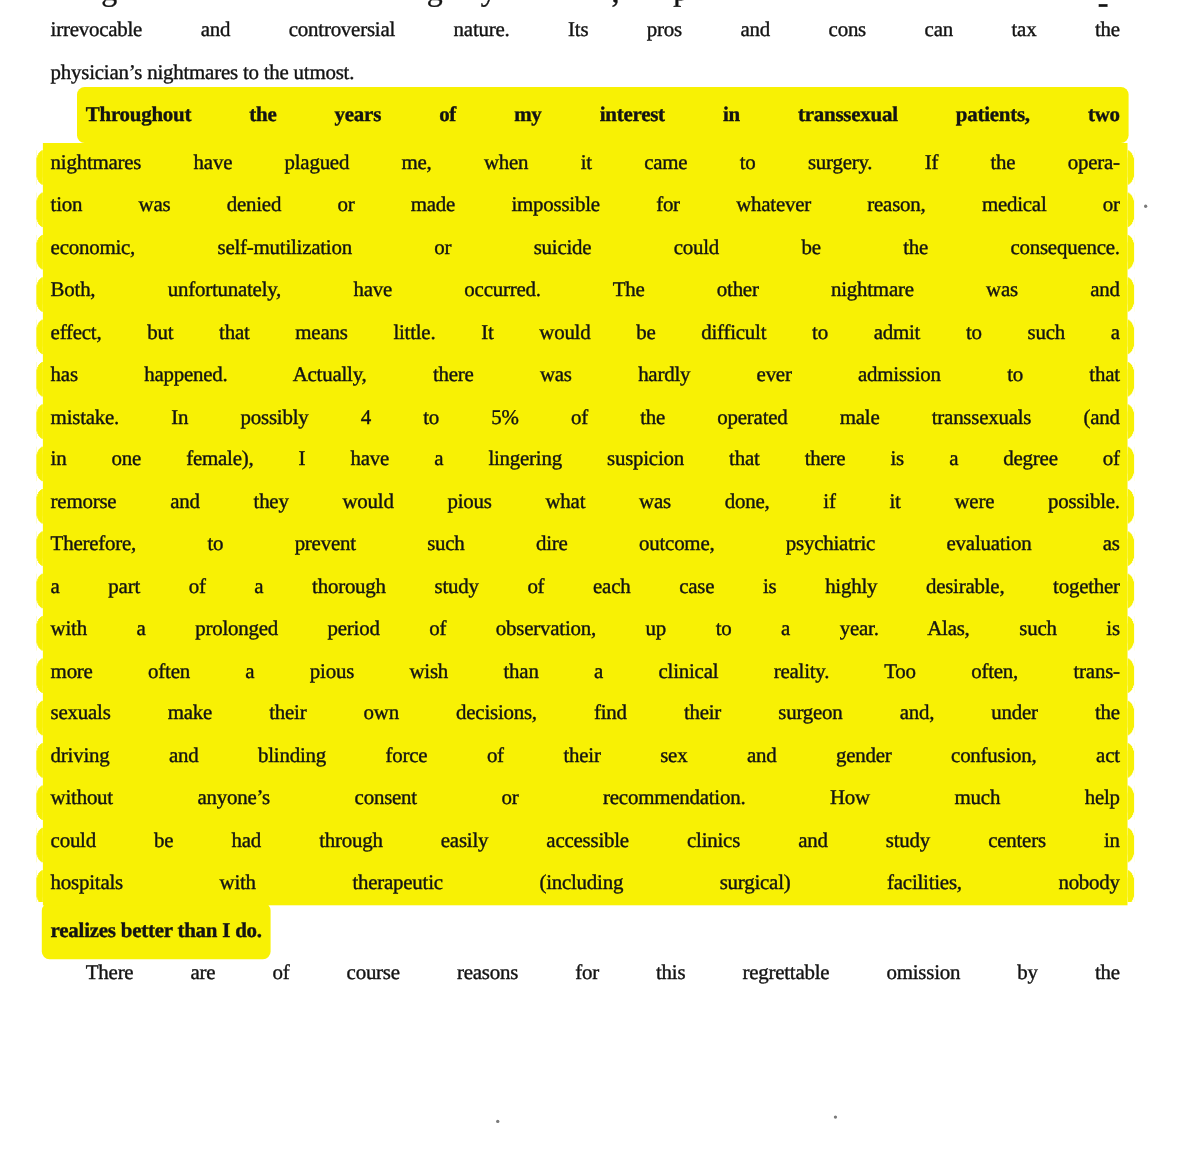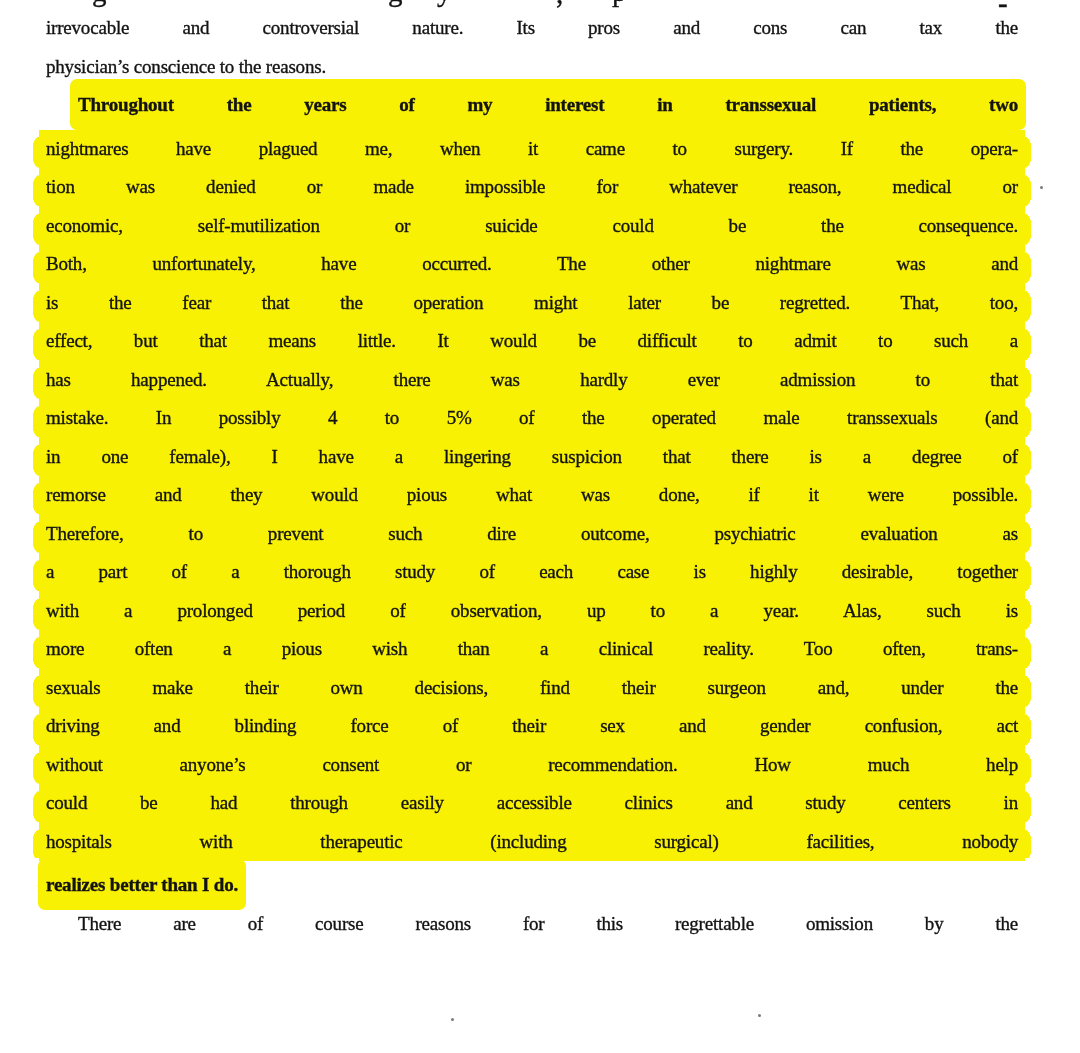--- a/index.html
+++ b/index.html
@@ -86,30 +86,29 @@
     <div id="topclip">
         <span class="frag" style="left: 46px; top: -23px;">g</span>
         <span class="frag" style="left: 342px; top: -23px;">g</span>
         <span class="frag" style="left: 391px; top: -23px;">y</span>
         <span class="frag" style="left: 510px; top: -21px;">,</span>
         <span class="frag" style="left: 566px; top: -23px;">p</span>
         <span class="frag" style="left: 952px; top: -11px;">-</span>
       </div>
     <div id="before">
         <div class="line">irrevocable and controversial nature. Its pros and cons can tax the</div>
-        <div class="line left">physician’s conscience to the reasons.</div>
+        <div class="line left">physician’s nightmares to the utmost.</div>
       </div>
     <div id="hl">
         <div class="line indent"><span class="hl">Throughout the years of my interest in transsexual patients, two</span></div>
         <div class="hl-block">
           <div class="line">nightmares have plagued me, when it came to surgery. If the opera-</div>
           <div class="line">tion was denied or made impossible for whatever reason, medical or</div>
           <div class="line">economic, self-mutilization or suicide could be the consequence.</div>
           <div class="line">Both, unfortunately, have occurred. The other nightmare was and</div>
-          <div class="line">is the fear that the operation might later be regretted. That, too,</div>
           <div class="line">effect, but that means little. It would be difficult to admit to such a</div>
           <div class="line">has happened. Actually, there was hardly ever admission to that</div>
           <div class="line">mistake. In possibly 4 to 5% of the operated male transsexuals (and</div>
           <div class="line">in one female), I have a lingering suspicion that there is a degree of</div>
           <div class="line">remorse and they would pious what was done, if it were possible.</div>
           <div class="line">Therefore, to prevent such dire outcome, psychiatric evaluation as</div>
           <div class="line">a part of a thorough study of each case is highly desirable, together</div>
           <div class="line">with a prolonged period of observation, up to a year. Alas, such is</div>
           <div class="line">more often a pious wish than a clinical reality. Too often, trans-</div>
           <div class="line">sexuals make their own decisions, find their surgeon and, under the</div>

